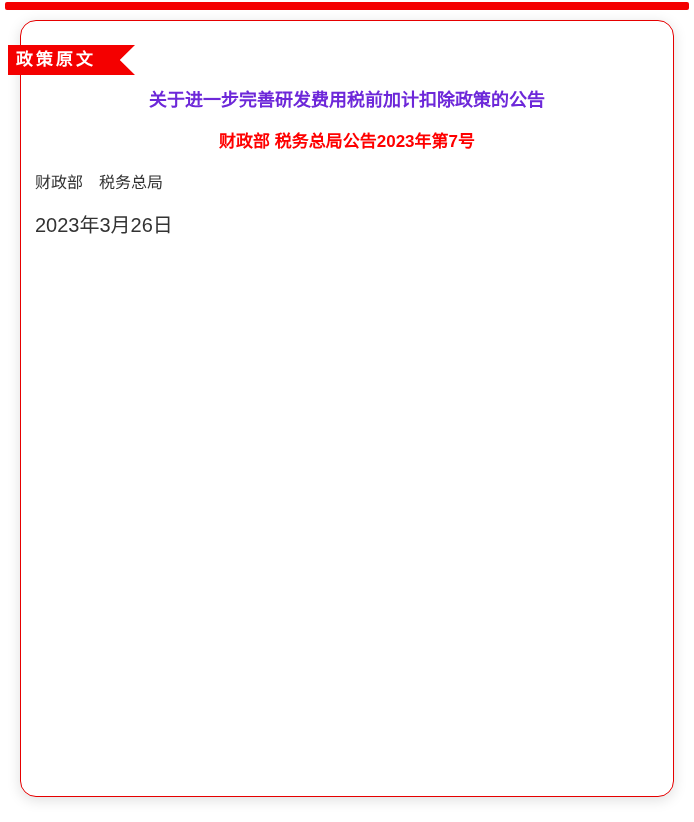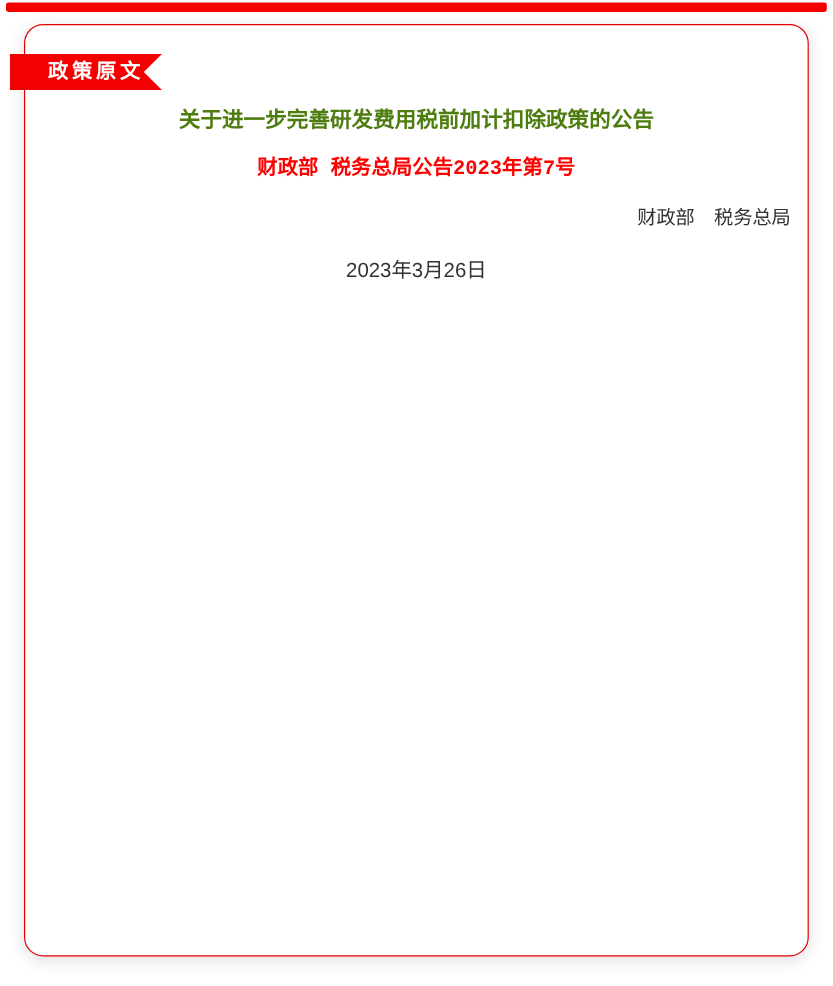--- a/index.html
+++ b/index.html
@@ -17,48 +17,48 @@
     background:#ffffff;
     border:1px solid #e60000;border-radius:16px;
     box-shadow:0 3px 14px rgba(0,0,0,0.13);
     box-sizing:border-box;
   }
   .ribbon{
     position:absolute;top:45px;left:8px;width:127px;height:30px;
     background:#f40000;
     clip-path:polygon(0 0,100% 0,88% 50%,100% 100%,0 100%);
     color:#ffffff;font-size:17px;font-weight:bold;
-    line-height:30px;padding-left:32px;letter-spacing:3px;
+    line-height:30px;padding-left:8px;letter-spacing:3px;
     box-sizing:border-box;z-index:3;
   }
   .content{
     position:absolute;top:0;left:0;right:0;
     padding:64px 14px 0 14px;
   }
   .doc-title{
-    text-align:center;font-size:18px;font-weight:bold;color:#4d7c0f;
+    text-align:center;font-size:18px;font-weight:bold;color:#6d28d9;
     line-height:30px;margin:0;
   }
   .doc-number{
     text-align:center;font-size:17px;font-weight:bold;color:#fe0000;
-    line-height:26px;margin:14px 0 0 0;font-family:Liberation Mono, monospace;
+    line-height:26px;margin:14px 0 0 0;
   }
   .body-text{margin-top:12px;}
   .body-text p{
     font-size:16px;color:#333333;line-height:31px;
     text-align:justify;text-justify:inter-ideograph;
     margin:0 0 9px 0;
   }
   .sign-line{
     font-size:16px;color:#333333;line-height:31px;
-    text-align:right;margin:10px 0 0 0;
+    text-align:left;margin:10px 0 0 0;
   }
   .date-line{
-    font-size:17px;color:#333333;line-height:31px;
-    text-align:center;margin:12px 0 0 0;
+    font-size:20px;color:#333333;line-height:31px;
+    text-align:left;margin:12px 0 0 0;
   }
 </style>
 </head>
 <body>
 
 <div class="top-bar"></div>
 
 <div class="ribbon">
   <span>政策原文</span>
 </div>

